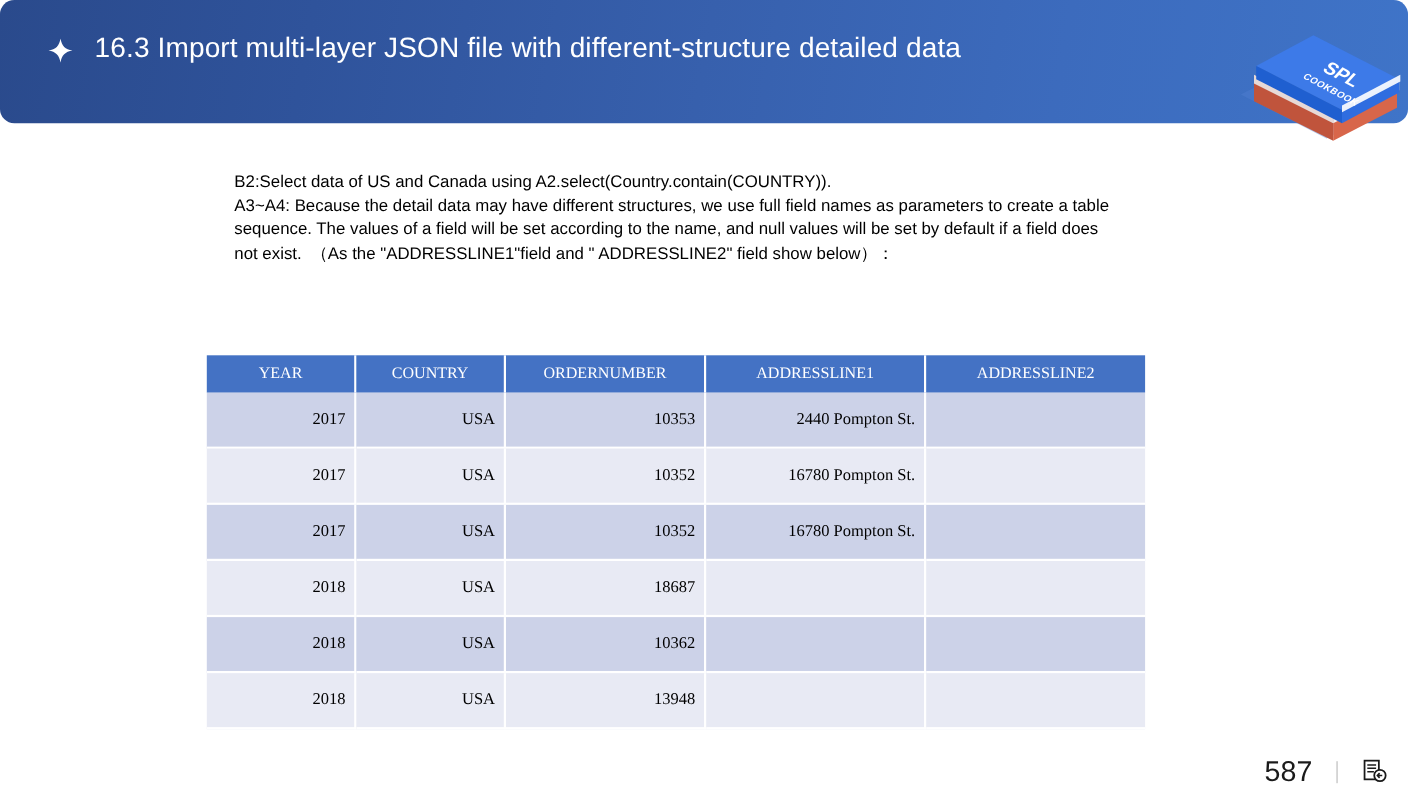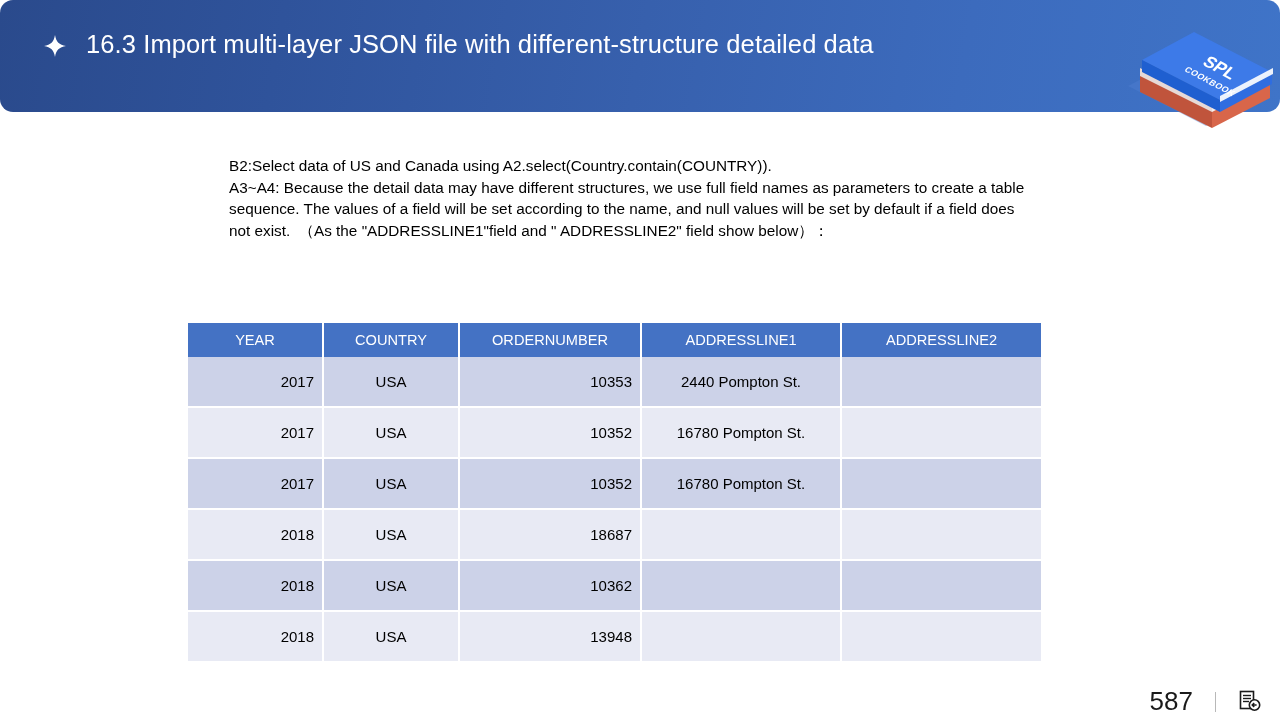--- a/index.html
+++ b/index.html
@@ -56,35 +56,36 @@
     left: 1120px;
     top: 12px;
     width: 160px;
     height: 118px;
     pointer-events: none;
   }
 
   
   .body-text {
     position: absolute;
-    left: 229px;
+    left: 213px;
     top: 155px;
     width: 800px;
     font-size: 15.3px;
     line-height: 21.6px;
     color: #000000;
     white-space: pre-wrap;
   }
 
   
   .table-wrap {
     position: absolute;
     left: 188px;
     top: 323px;
     width: 828px;
+    font-family: Liberation Serif, serif;
   }
   table.data {
     border-collapse: separate;
     border-spacing: 0;
     width: 853px;
     table-layout: fixed;
     font-size: 15px;
   }
   table.data thead th {
     background: #4472c4;
@@ -114,21 +115,21 @@
   table.data tbody tr.row-odd td  { background: #ccd2e8; }
   table.data tbody tr.row-even td { background: #e8eaf4; }
 
   .col-year   { width: 136px; }
   .col-country{ width: 136px; }
   .col-order  { width: 182px; }
   .col-addr1  { width: 200px; }
   .col-addr2  { width: 199px; }
 
   .align-right { text-align: right; }
-  .align-left  { text-align: center; }
+  .align-left  { text-align: right; }
 
   
   .footer {
     position: absolute;
     right: 18px;
     bottom: 6px;
     display: flex;
     align-items: flex-end;
     gap: 12px;
   }

